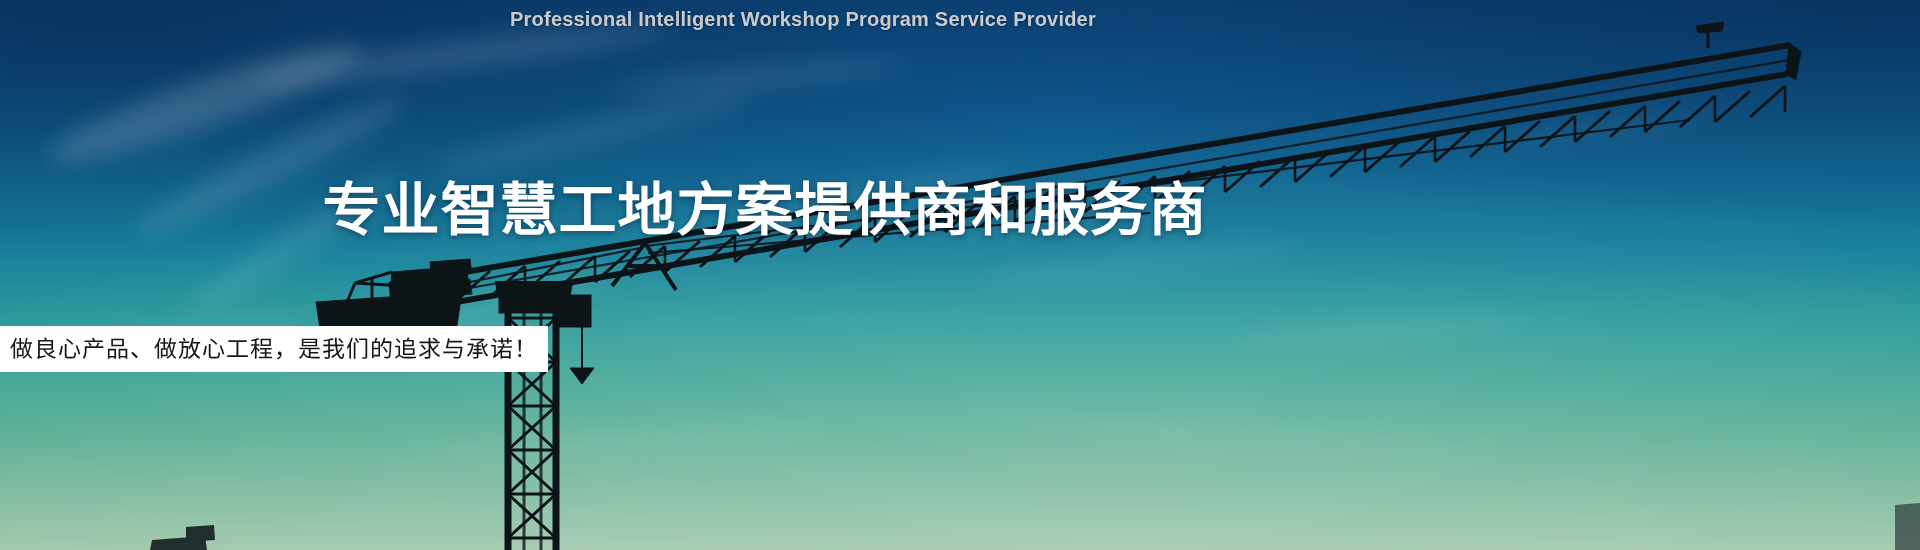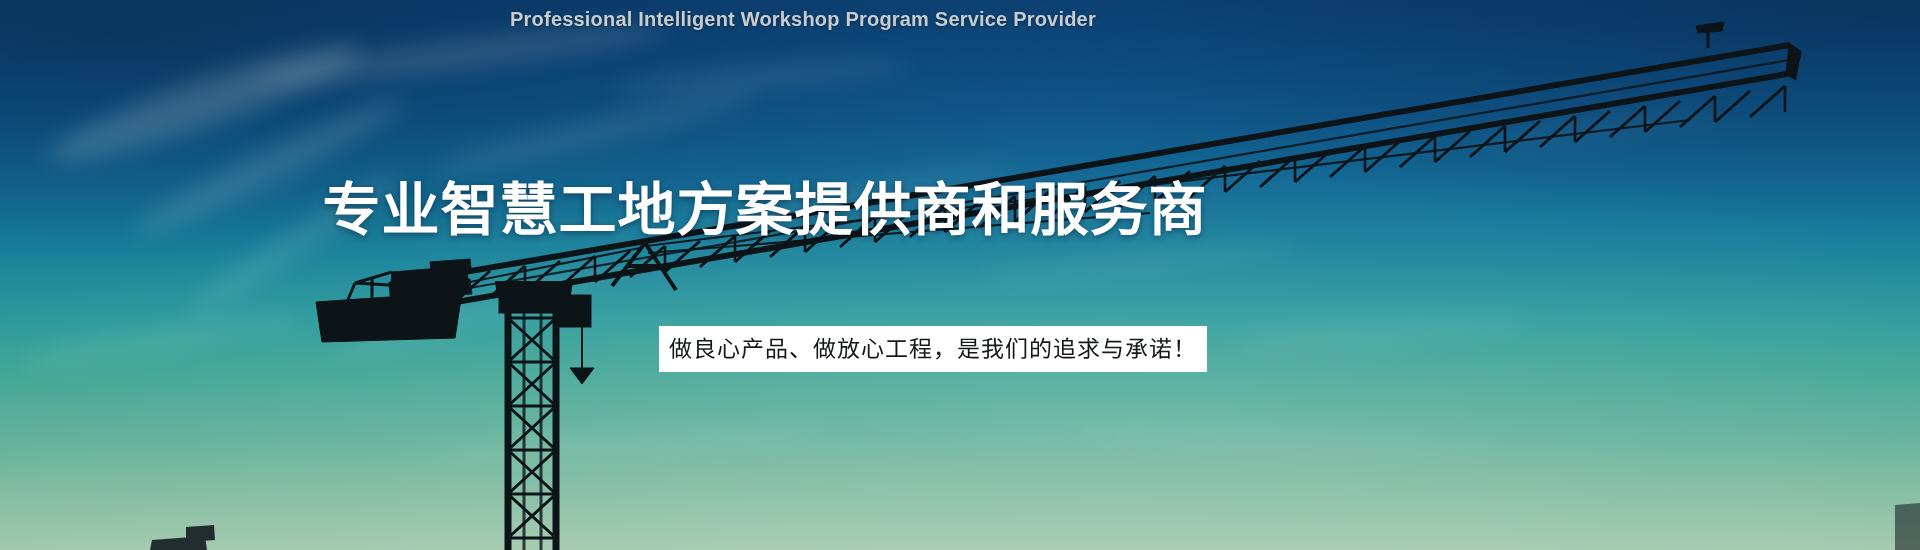--- a/index.html
+++ b/index.html
@@ -103,21 +103,21 @@
     color: #ffffff;
     letter-spacing: 1px;
     text-shadow: 0 2px 6px rgba(0,20,40,0.45);
     white-space: nowrap;
   }
   .subtitle-wrap {
     position: absolute;
     top: 326px;
     left: 0;
     width: 1866px;
-    text-align: center;
+    text-align: left;
   }
   .subtitle {
     display: inline-block;
     background: #ffffff;
     color: #14181a;
     font-family: "DejaVu Sans", "Liberation Sans", sans-serif;
     font-size: 23px;
     line-height: 46px;
     height: 46px;
     padding: 0 10px;

